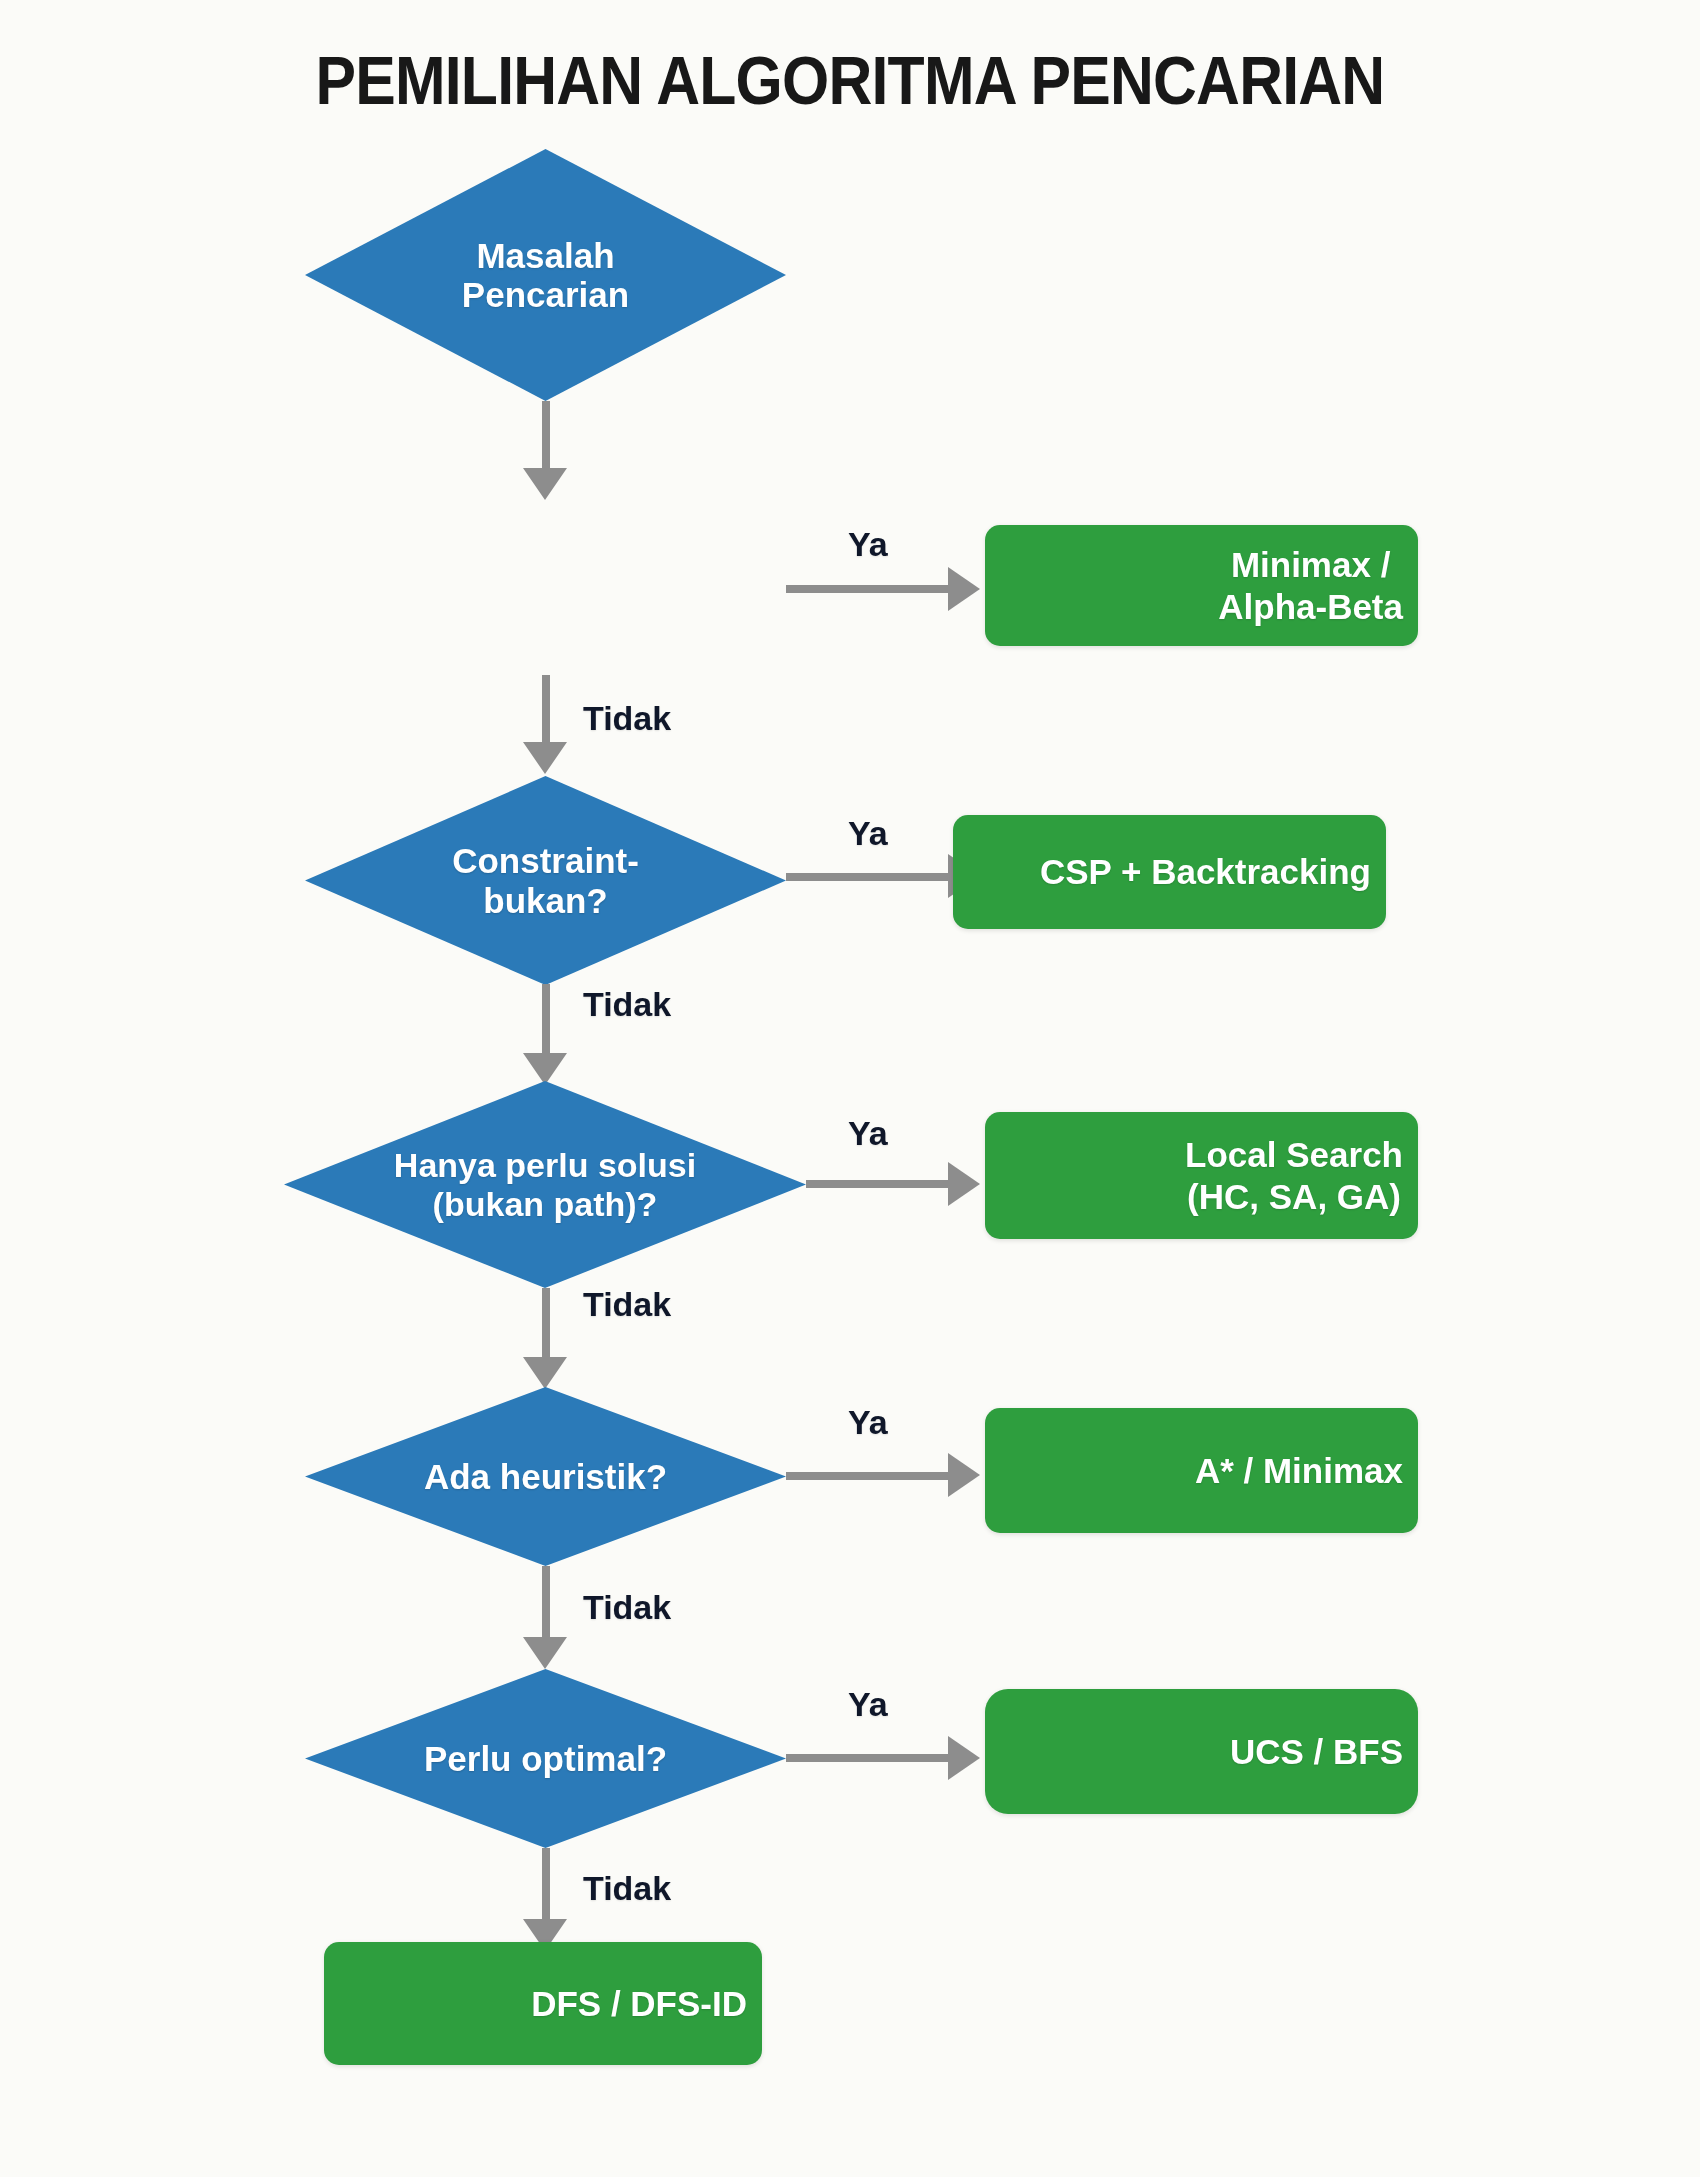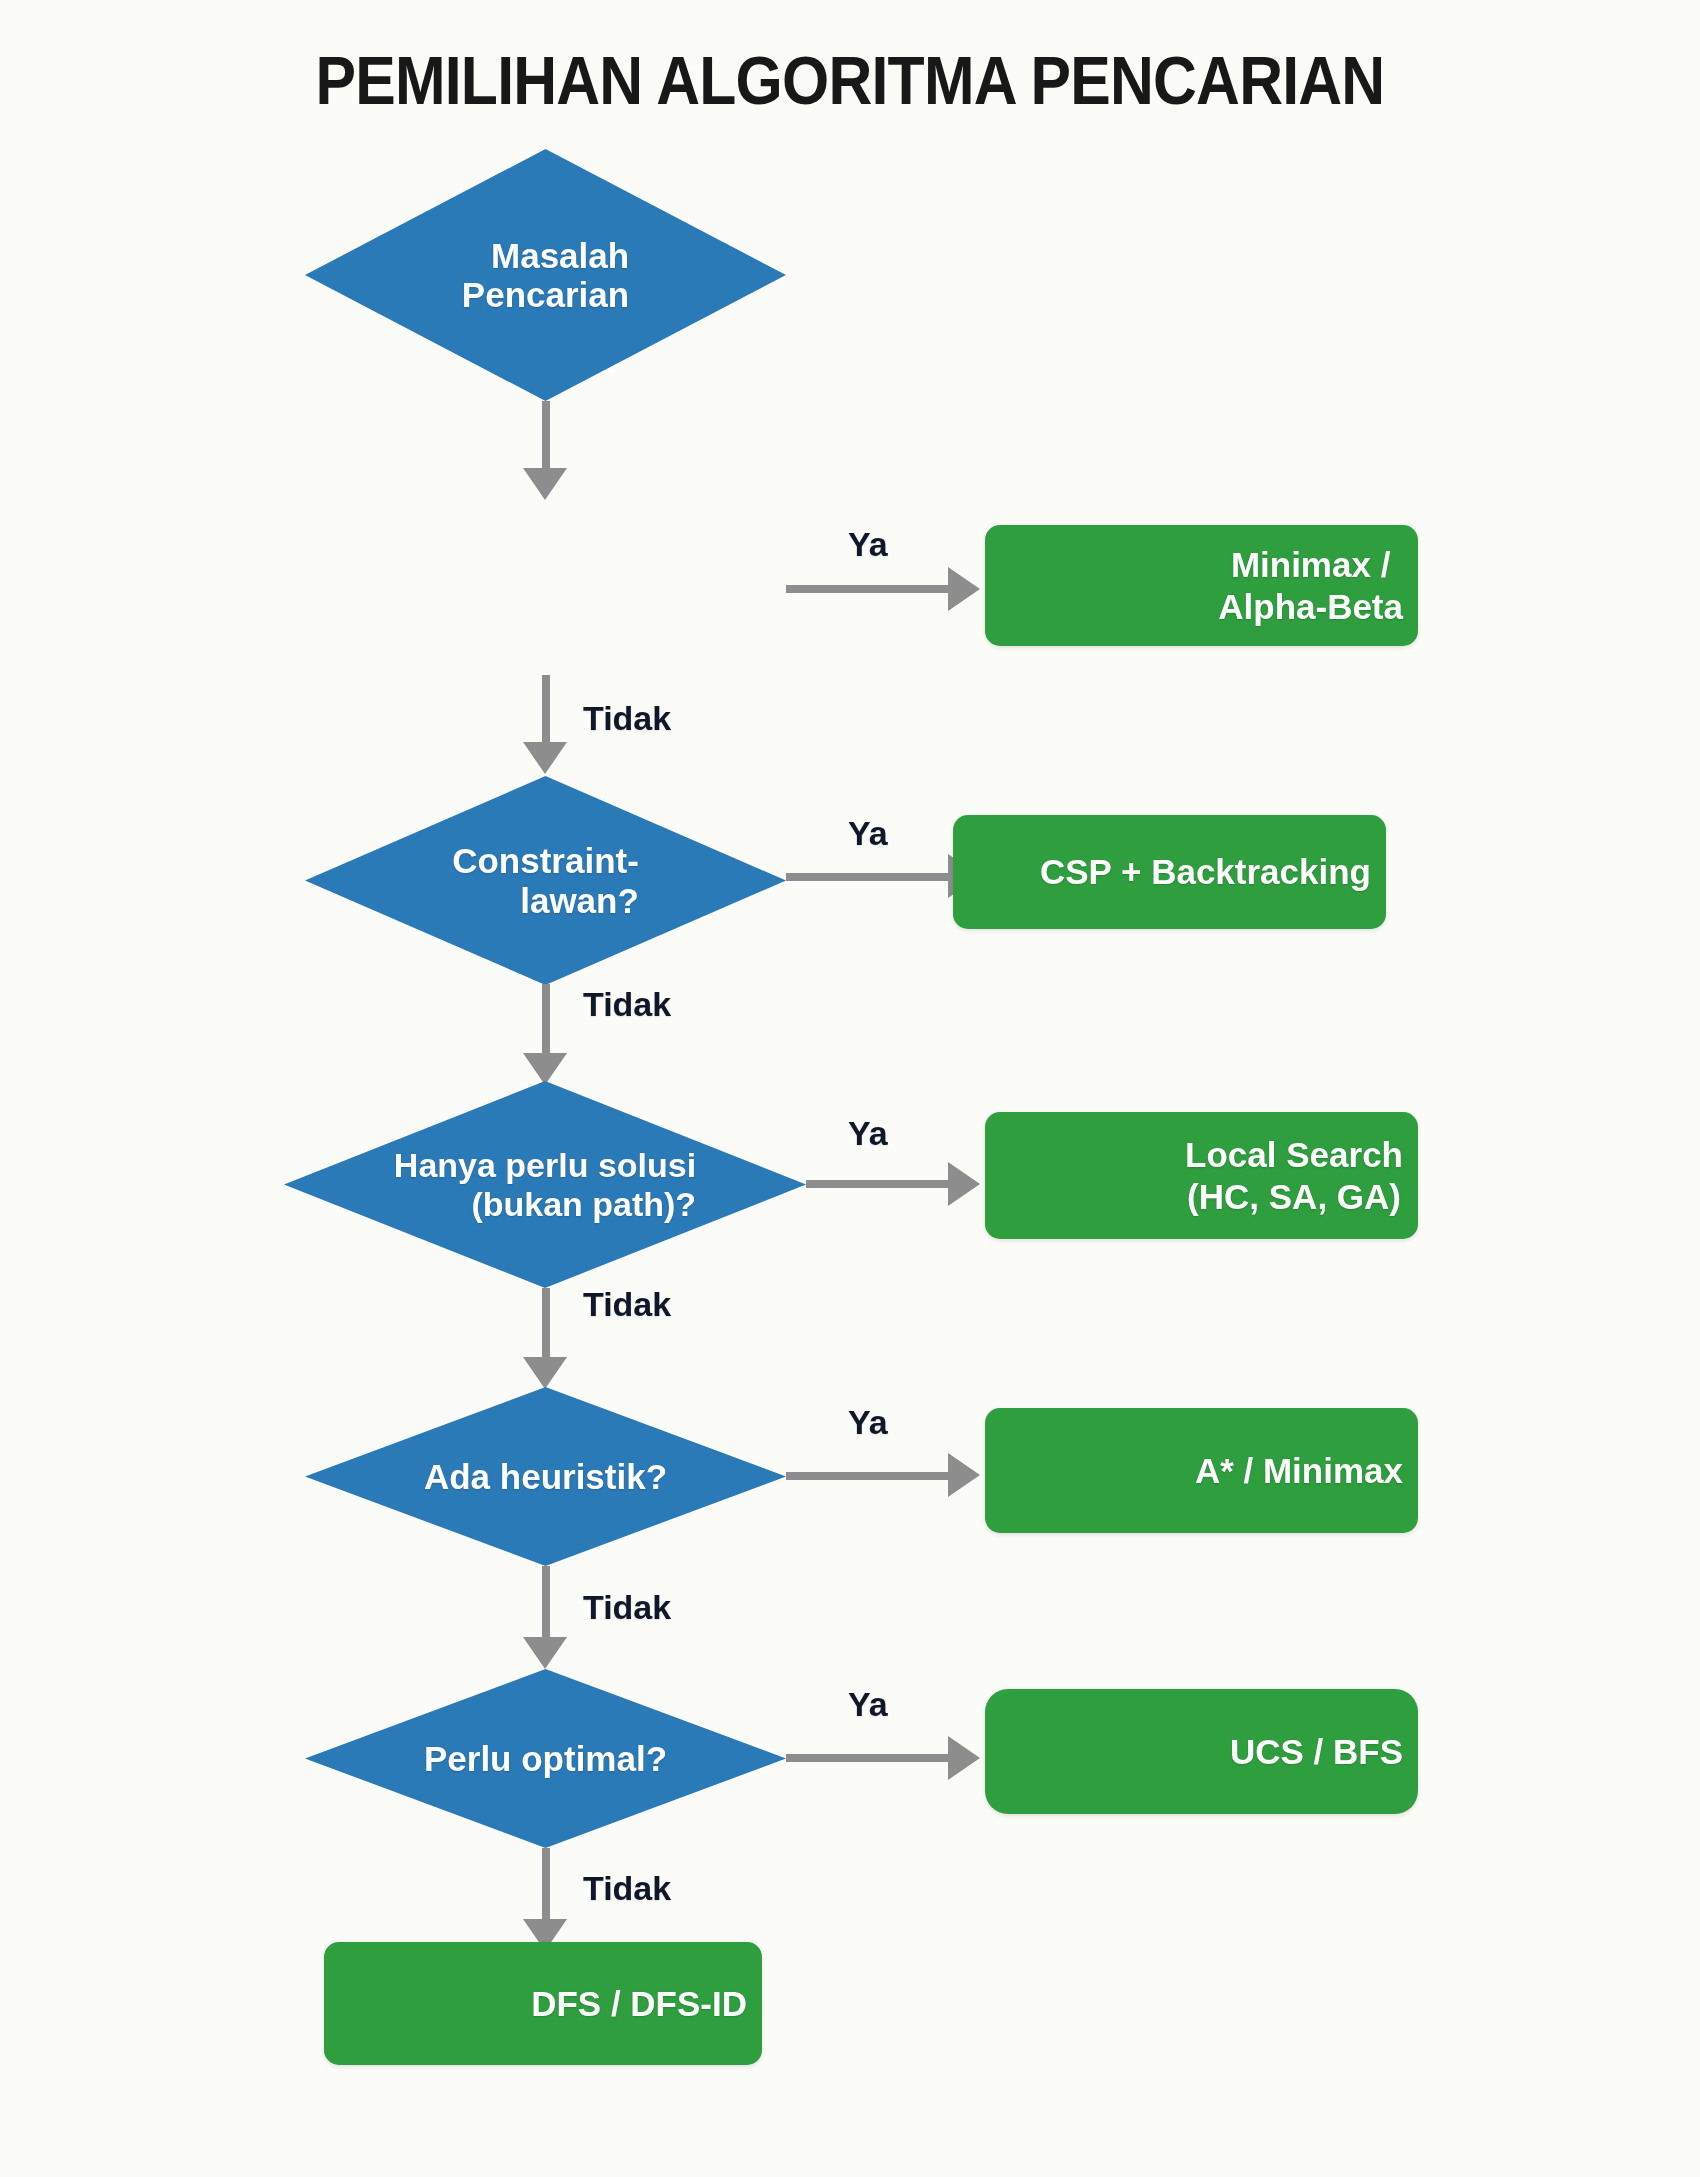--- a/index.html
+++ b/index.html
@@ -38,21 +38,21 @@
     display: flex;
     align-items: center;
     justify-content: center;
     background: #2b7ab8;
     -webkit-clip-path: polygon(50% 0%, 100% 50%, 50% 100%, 0% 50%);
     clip-path: polygon(50% 0%, 100% 50%, 50% 100%, 0% 50%);
   }
   .diamond .dlabel {
     color: #ffffff;
     font-weight: bold;
-    text-align: right;
+    text-align: center;
     line-height: 1.12;
     font-size: 35px;
     white-space: pre-line;
     padding: 0 13px;
     text-shadow: 0 0.9px 1.9px rgba(0,0,0,0.18);
   }
   .diamond.wide .dlabel { font-size: 34px; }
 
   
   .greenbox {
@@ -134,21 +134,21 @@
   <div class="greenbox" style="left:985px; top:525px; width:433px; height:121px;">
     <span class="glabel">Minimax /
 Alpha-Beta</span>
   </div>
   <div class="vline" style="left:542px; top:675px; width:8.4px; height:73px;"></div>
   <div class="varrow" style="left:523px; top:742px;"></div>
   <div class="elabel" style="left:583px; top:699px;">Tidak</div>
 
   <div class="diamond" style="left:305px; top:776px; width:481px; height:209px;">
     <span class="dlabel">Constraint-
-lawan?</span>
+bukan?</span>
   </div>
   <div class="hline" style="left:786px; top:873px; width:166px;"></div>
   <div class="harrow" style="left:948px; top:854px;"></div>
   <div class="elabel" style="left:848px; top:814px;">Ya</div>
   <div class="greenbox" style="left:953px; top:815px; width:433px; height:114px;">
     <span class="glabel">CSP + Backtracking</span>
   </div>
   <div class="vline" style="left:542px; top:984px; width:8.4px; height:75px;"></div>
   <div class="varrow" style="left:523px; top:1053px;"></div>
   <div class="elabel" style="left:583px; top:985px;">Tidak</div>

